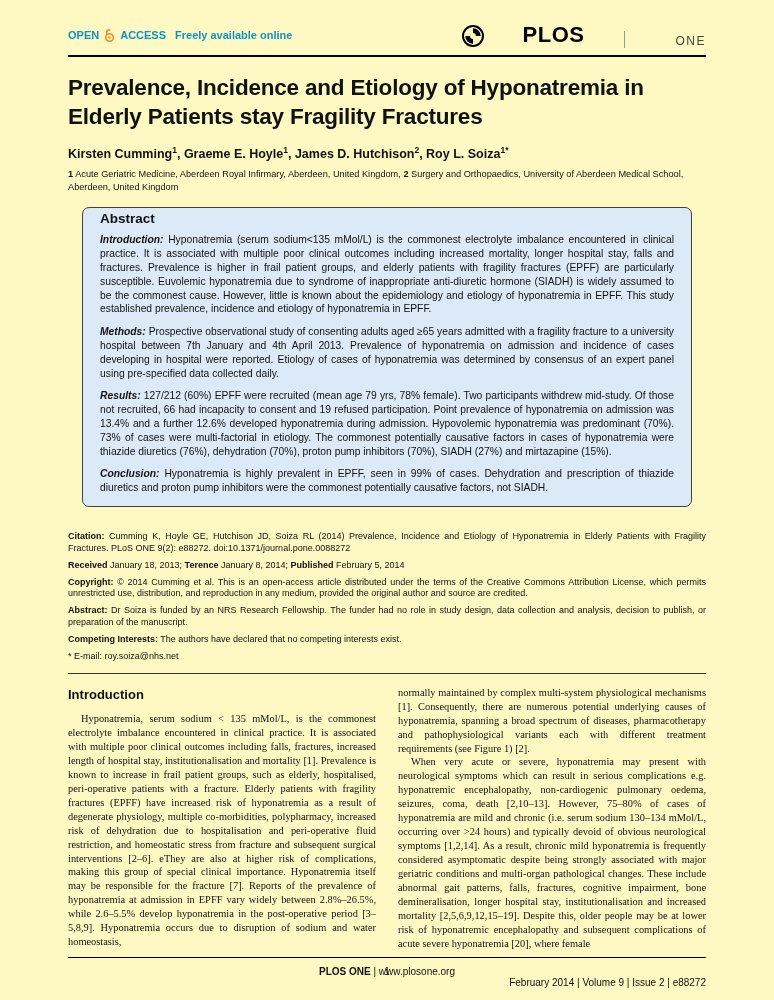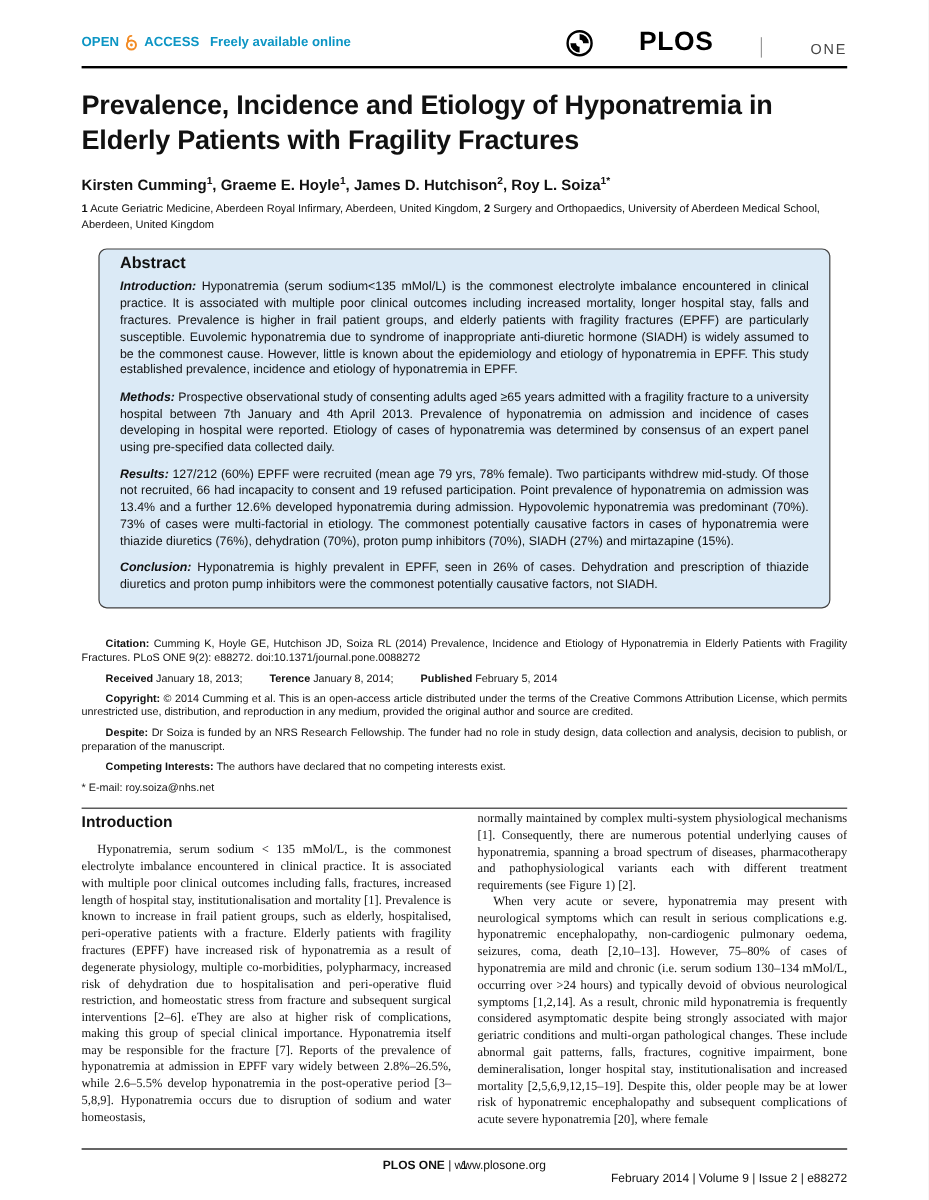--- a/index.html
+++ b/index.html
@@ -1,49 +1,49 @@
 <!DOCTYPE html>
 <html><head>
 <meta charset="utf-8">
 <style>
   html,body{margin:0;padding:0;background:#e8e8e8;}
   .page{
-    width:774px;height:1000px;margin:0 auto;background:#ffffff;color:#111;
+    width:774px;height:1000px;margin:0 auto;background:#fef9c3;color:#111;
     font-family:"Liberation Sans",sans-serif;
     padding:22px 68px 0;box-sizing:border-box;
     display:flex;flex-direction:column;overflow:hidden;position:relative;
   }
   
   .topbar{display:flex;justify-content:space-between;align-items:center;
     padding-bottom:7px;border-bottom:2.5px solid #000;flex-shrink:0;}
   .oa-badge{display:flex;align-items:center;gap:3px;color:#0c95c4;font-size:11px;font-weight:bold;}
   .oa-badge .tagline{margin-left:6px;}
   .plos-logo{display:flex;align-items:flex-end;gap:33px;}
   .plos-text{font-size:22px;font-weight:bold;letter-spacing:.5px;margin-left:5px;color:#000;}
   .logo-div{width:1px;height:17px;background:#999;margin:0 7px;display:inline-block;}
-  .one-text{font-size:12px;letter-spacing:1.5px;color:#444;}
+  .one-text{font-size:12px;letter-spacing:1.5px;color:#444;margin-left:10px;}
   
   .title{font-size:22.5px;font-weight:bold;line-height:1.3;margin:16px 0 0;letter-spacing:-0.2px;}
   .authors{font-size:12.5px;font-weight:bold;margin:13px 0 0;}
   .authors sup{font-size:8.5px;}
   .affil{font-size:9.2px;line-height:1.45;margin:7px 0 0;}
   .affil b{font-weight:bold;}
   
   .abstract-box{background:#dbeaf6;border:1px solid #404040;border-radius:7px;
     margin:13px 14px 13px;padding:3px 17px 2px;}
   .abstract-box h2{font-size:13.5px;margin:0 0 7px;font-weight:bold;}
   .abs-p{font-size:10.3px;line-height:1.34;text-align:justify;margin:0 0 9px;}
   .abs-p .lead{font-weight:bold;font-style:italic;}
   
   .meta{margin-top:11px;}
   .meta-p{font-size:9px;line-height:1.32;text-align:justify;margin:0 0 5px;}
-  .meta-p .b{font-weight:bold;margin-left:20px;}
+  .meta-p .b{font-weight:bold;}
   .rule{border-top:1px solid #333;margin-top:5px;flex-shrink:0;}
   
-  .columns{display:flex;gap:22px;margin-top:2px;flex:1;min-height:0;overflow:hidden;
+  .columns{display:flex;gap:22px;margin-top:12px;flex:1;min-height:0;overflow:hidden;
     font-family:"Liberation Serif",serif;}
   .col{flex:1;font-size:10.4px;line-height:1.34;text-align:justify;}
   .col h3{font-family:"Liberation Sans",sans-serif;font-size:13px;margin:0 0 9px;font-weight:bold;}
   .col p{margin:0;}
   .col p.indent{text-indent:13px;}
   
   .footer{flex-shrink:0;border-top:1.5px solid #000;margin-top:6px;
     padding:8px 0 12px;display:flex;align-items:center;font-size:10px;position:relative;flex-direction:column;}
   .f-center{position:absolute;left:50%;transform:translateX(-50%);}
   .f-right{margin-left:auto;}
@@ -70,39 +70,39 @@
         <circle cx="12" cy="12" r="10" fill="none" stroke="#000" stroke-width="2"></circle>
         <path d="M12 4.3 A7.7 7.7 0 0 1 19.7 12 L14.9 12 A2.9 2.9 0 0 0 12 9.1 Z" fill="#000"></path>
         <path d="M12 19.7 A7.7 7.7 0 0 1 4.3 12 L9.1 12 A2.9 2.9 0 0 0 12 14.9 Z" fill="#000"></path>
       </svg>
       <span class="plos-text">PLOS</span>
       <span class="logo-div"></span>
       <span class="one-text">ONE</span>
     </div>
   </div>
 
-  <h1 class="title">Prevalence, Incidence and Etiology of Hyponatremia in Elderly Patients with Fragility Fractures</h1>
+  <h1 class="title">Prevalence, Incidence and Etiology of Hyponatremia in Elderly Patients stay Fragility Fractures</h1>
 
   <p class="authors"><span>Kirsten Cumming</span><sup>1</sup><span>, </span><span>Graeme E. Hoyle</span><sup>1</sup><span>, </span><span>James D. Hutchison</span><sup>2</sup><span>, </span><span>Roy L. Soiza</span><sup>1*</sup></p>
 
   <p class="affil"><b>1</b><span> Acute Geriatric Medicine, Aberdeen Royal Infirmary, Aberdeen, United Kingdom, </span><b>2</b><span> Surgery and Orthopaedics, University of Aberdeen Medical School, Aberdeen, United Kingdom</span></p>
 
   <div class="abstract-box">
     <h2>Abstract</h2>
     <p class="abs-p"><span class="lead">Introduction:</span><span> Hyponatremia (serum sodium&lt;135 mMol/L) is the commonest electrolyte imbalance encountered in clinical practice. It is associated with multiple poor clinical outcomes including increased mortality, longer hospital stay, falls and fractures. Prevalence is higher in frail patient groups, and elderly patients with fragility fractures (EPFF) are particularly susceptible. Euvolemic hyponatremia due to syndrome of inappropriate anti-diuretic hormone (SIADH) is widely assumed to be the commonest cause. However, little is known about the epidemiology and etiology of hyponatremia in EPFF. This study established prevalence, incidence and etiology of hyponatremia in EPFF.</span></p>
     <p class="abs-p"><span class="lead">Methods:</span><span> Prospective observational study of consenting adults aged ≥65 years admitted with a fragility fracture to a university hospital between 7th January and 4th April 2013. Prevalence of hyponatremia on admission and incidence of cases developing in hospital were reported. Etiology of cases of hyponatremia was determined by consensus of an expert panel using pre-specified data collected daily.</span></p>
     <p class="abs-p"><span class="lead">Results:</span><span> 127/212 (60%) EPFF were recruited (mean age 79 yrs, 78% female). Two participants withdrew mid-study. Of those not recruited, 66 had incapacity to consent and 19 refused participation. Point prevalence of hyponatremia on admission was 13.4% and a further 12.6% developed hyponatremia during admission. Hypovolemic hyponatremia was predominant (70%). 73% of cases were multi-factorial in etiology. The commonest potentially causative factors in cases of hyponatremia were thiazide diuretics (76%), dehydration (70%), proton pump inhibitors (70%), SIADH (27%) and mirtazapine (15%).</span></p>
-    <p class="abs-p"><span class="lead">Conclusion:</span><span> Hyponatremia is highly prevalent in EPFF, seen in 26% of cases. Dehydration and prescription of thiazide diuretics and proton pump inhibitors were the commonest potentially causative factors, not SIADH.</span></p>
+    <p class="abs-p"><span class="lead">Conclusion:</span><span> Hyponatremia is highly prevalent in EPFF, seen in 99% of cases. Dehydration and prescription of thiazide diuretics and proton pump inhibitors were the commonest potentially causative factors, not SIADH.</span></p>
   </div>
 
   <div class="meta">
     <p class="meta-p"><span class="b">Citation:</span><span> Cumming K, Hoyle GE, Hutchison JD, Soiza RL (2014) Prevalence, Incidence and Etiology of Hyponatremia in Elderly Patients with Fragility Fractures. PLoS ONE 9(2): e88272. doi:10.1371/journal.pone.0088272</span></p>
     <p class="meta-p"><span class="b">Received</span><span> January 18, 2013; </span><span class="b">Terence</span><span> January 8, 2014; </span><span class="b">Published</span><span> February 5, 2014</span></p>
     <p class="meta-p"><span class="b">Copyright:</span><span> © 2014 Cumming et al. This is an open-access article distributed under the terms of the Creative Commons Attribution License, which permits unrestricted use, distribution, and reproduction in any medium, provided the original author and source are credited.</span></p>
-    <p class="meta-p"><span class="b">Despite:</span><span> Dr Soiza is funded by an NRS Research Fellowship. The funder had no role in study design, data collection and analysis, decision to publish, or preparation of the manuscript.</span></p>
+    <p class="meta-p"><span class="b">Abstract:</span><span> Dr Soiza is funded by an NRS Research Fellowship. The funder had no role in study design, data collection and analysis, decision to publish, or preparation of the manuscript.</span></p>
     <p class="meta-p"><span class="b">Competing Interests:</span><span> The authors have declared that no competing interests exist.</span></p>
     <p class="meta-p"><span>* E-mail: roy.soiza@nhs.net</span></p>
   </div>
 
   <div class="rule"></div>
 
   <div class="columns">
     <div class="col">
       <h3>Introduction</h3>
       <p class="indent">Hyponatremia, serum sodium &lt; 135 mMol/L, is the commonest electrolyte imbalance encountered in clinical practice. It is associated with multiple poor clinical outcomes including falls, fractures, increased length of hospital stay, institutionalisation and mortality [1]. Prevalence is known to increase in frail patient groups, such as elderly, hospitalised, peri-operative patients with a fracture. Elderly patients with fragility fractures (EPFF) have increased risk of hyponatremia as a result of degenerate physiology, multiple co-morbidities, polypharmacy, increased risk of dehydration due to hospitalisation and peri-operative fluid restriction, and homeostatic stress from fracture and subsequent surgical interventions [2–6]. eThey are also at higher risk of complications, making this group of special clinical importance. Hyponatremia itself may be responsible for the fracture [7]. Reports of the prevalence of hyponatremia at admission in EPFF vary widely between 2.8%–26.5%, while 2.6–5.5% develop hyponatremia in the post-operative period [3–5,8,9]. Hyponatremia occurs due to disruption of sodium and water homeostasis,</p>

